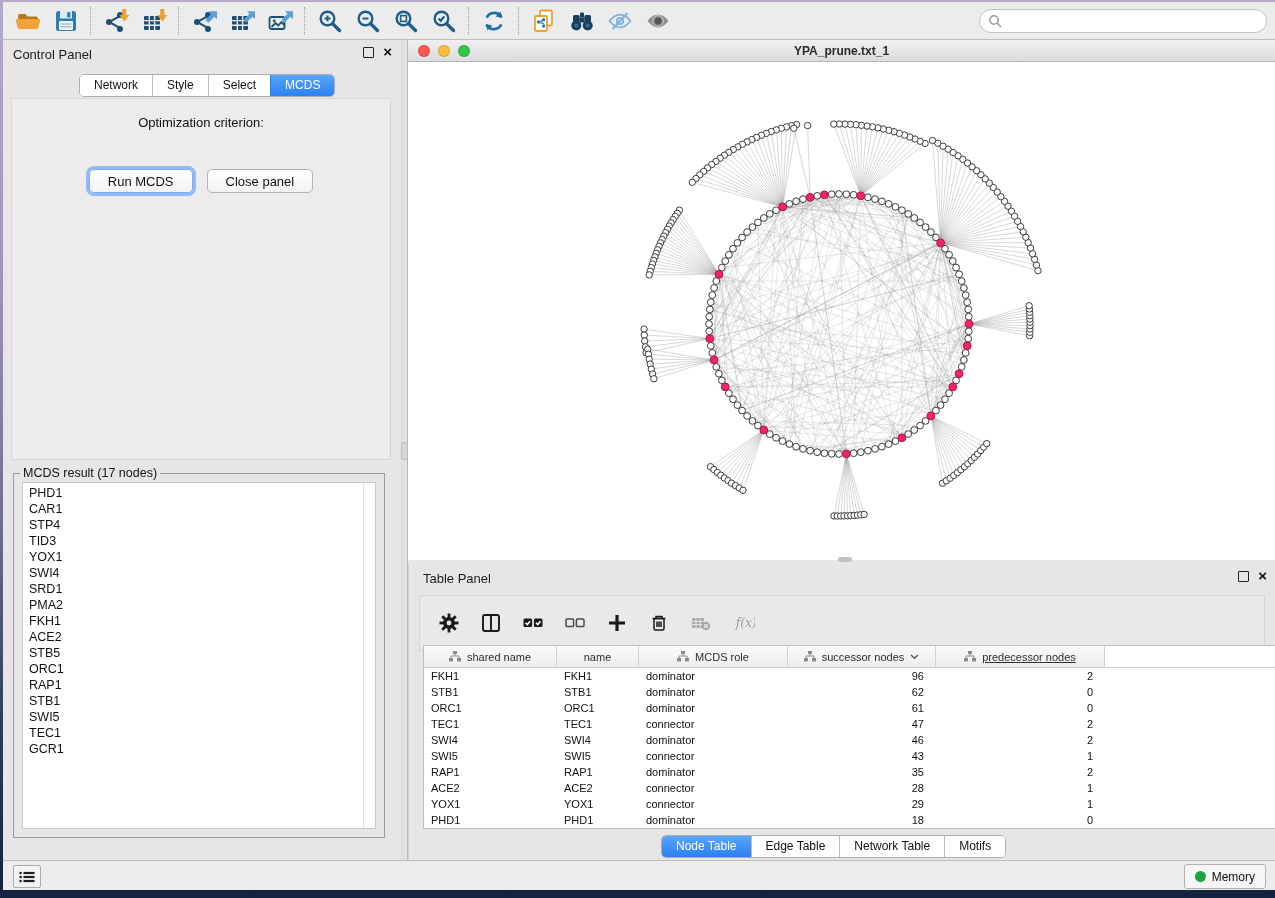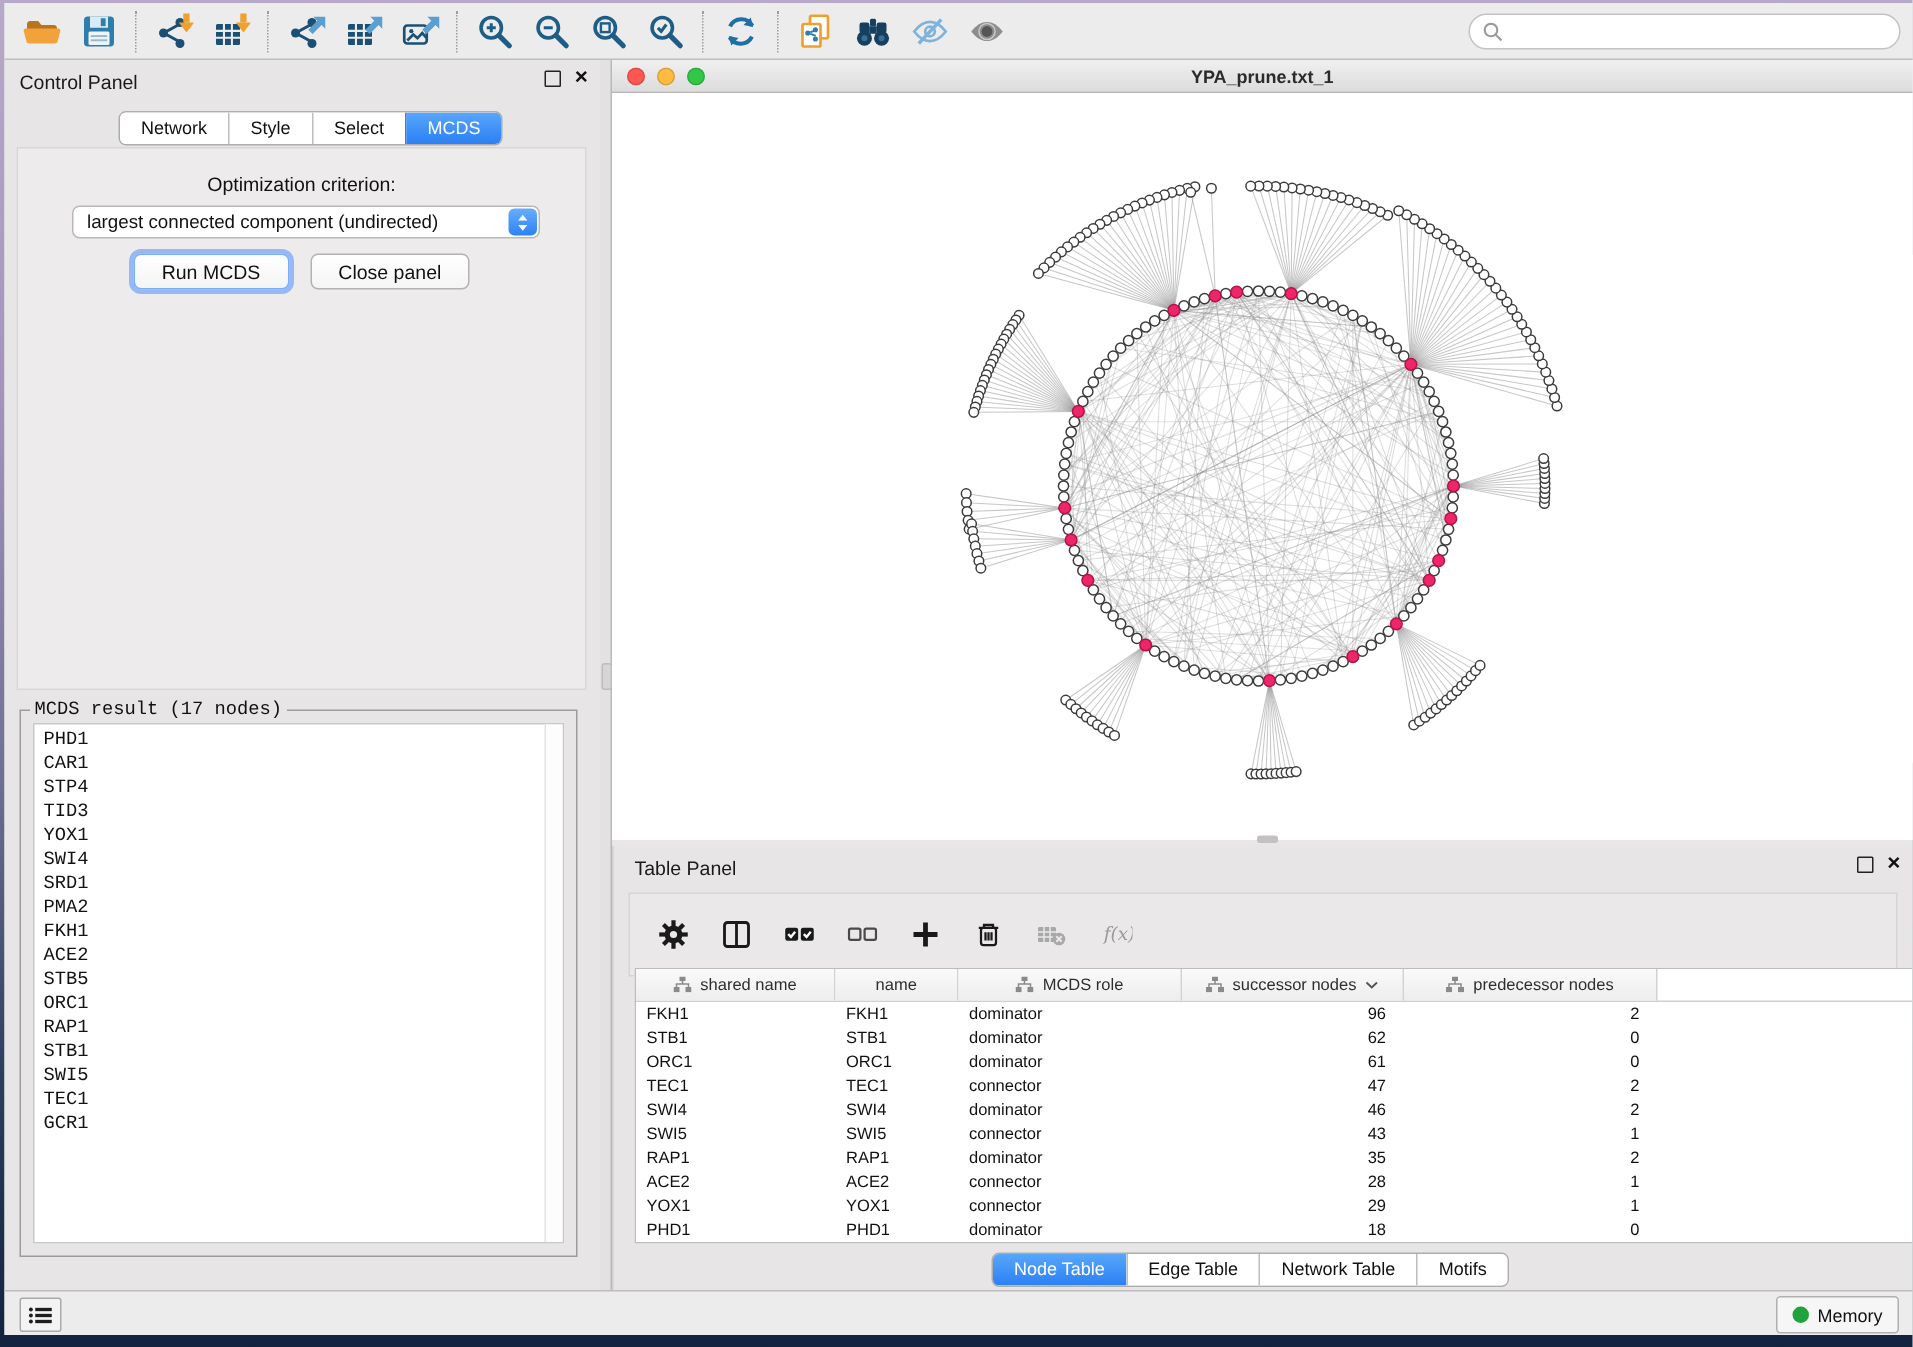--- a/index.html
+++ b/index.html
@@ -41,21 +41,21 @@
     border-radius:5px;box-sizing:border-box;display:flex;align-items:center;}
   .combo-text{flex:1;font-size:12.5px;padding-left:9px;color:#111;white-space:nowrap;}
   .combo-step{width:19px;height:18px;margin-right:1px;border-radius:4px;
     background:linear-gradient(180deg,#66aefc,#2e82f5);display:flex;align-items:center;justify-content:center;}
   .btnrow{position:absolute;left:0;top:70px;width:100%;display:flex;justify-content:center;gap:14px;}
   .btn{height:24px;background:linear-gradient(180deg,#ffffff,#f4f4f4);border:1px solid #b3b3b3;border-radius:5px;
     font-size:13px;color:#111;padding:0 18px;cursor:default;}
   .btn.focus{box-shadow:0 0 0 3px rgba(77,144,254,.55);border-color:#7aaef8;}
 
   fieldset.mcds{position:absolute;left:10px;top:426px;width:372px;height:372px;margin:0;padding:0;
-    border:1px solid #9d9b9b;background:#e7e5e5;box-sizing:border-box;font-family:Liberation Mono, monospace;}
+    border:1px solid #9d9b9b;background:#e7e5e5;box-sizing:border-box;}
   fieldset.mcds legend{font-size:12.5px;color:#111;margin-left:6px;padding:0 3px;}
   .mcds-inner{position:absolute;left:8px;top:2px;right:8px;bottom:8px;background:#fff;border:1px solid #c9c9c9;
     display:flex;}
   .mcds-list{flex:1;padding:2px 0 0 6px;overflow:hidden;}
   .mcds-item{font-size:12.5px;line-height:16px;color:#111;}
   .mcds-scroll{width:11px;border-left:1px solid #e2e2e2;background:#fdfdfd;}
 
   
   .vsplit{position:absolute;left:397px;top:38px;width:8px;height:820px;background:#e3e1e1;border-right:1px solid #b9b9b9;box-sizing:border-box;}
   .vgrip{position:absolute;left:1px;top:402px;width:5px;height:16px;border:1px solid #bdbdbd;border-radius:2px;background:#d7d5d5;}
@@ -332,29 +332,20 @@
       </div>
       <div class="seg" id="cp-tabs">
           <button class="seg-btn">Network</button>
           <button class="seg-btn">Style</button>
           <button class="seg-btn">Select</button>
           <button class="seg-btn active">MCDS</button>
         </div>
 
       <div class="inset">
         <div class="optlabel">Optimization criterion:</div>
-        <div class="combo">
-          <span class="combo-text">largest connected component (undirected)</span>
-          <span class="combo-step">
-            <svg width="9" height="13" viewBox="0 0 10 14">
-                <path d="M5 1l3.4 4.4H1.6z" fill="#fff"></path>
-                <path d="M5 13L1.6 8.6h6.8z" fill="#fff"></path>
-              </svg>
-          </span>
-        </div>
         <div class="btnrow">
           <button class="btn focus">Run MCDS</button>
           <button class="btn">Close panel</button>
         </div>
       </div>
 
       <fieldset class="mcds">
         <legend>MCDS result (17 nodes)</legend>
         <div class="mcds-inner">
           <div class="mcds-list" id="mcds-list">
@@ -1243,21 +1234,21 @@
                   <path d="M6 3v2M2 7V5h8v2" fill="none" stroke="#8a8a8a" stroke-width="1"></path>
                 </svg>
               </span>
               <span>successor nodes</span>
               <span style="display:flex">
                 <svg width="9" height="6" viewBox="0 0 9 6">
                   <path d="M1 1l3.5 3.3L8 1" stroke="#555" fill="none" stroke-width="1.3"></path>
                 </svg>
               </span>
             </div>
-            <div class="th" style="width: 169px;">
+            <div class="th" style="width: 169px; text-decoration: underline;">
               <span style="display:flex">
                 <svg width="12" height="11" viewBox="0 0 12 11">
                   <g fill="#8a8a8a">
                     <rect x="4" y="0" width="4" height="3"></rect>
                     <rect x="0" y="7" width="4" height="3.4"></rect>
                     <rect x="8" y="7" width="4" height="3.4"></rect>
                   </g>
                   <path d="M6 3v2M2 7V5h8v2" fill="none" stroke="#8a8a8a" stroke-width="1"></path>
                 </svg>
               </span>

